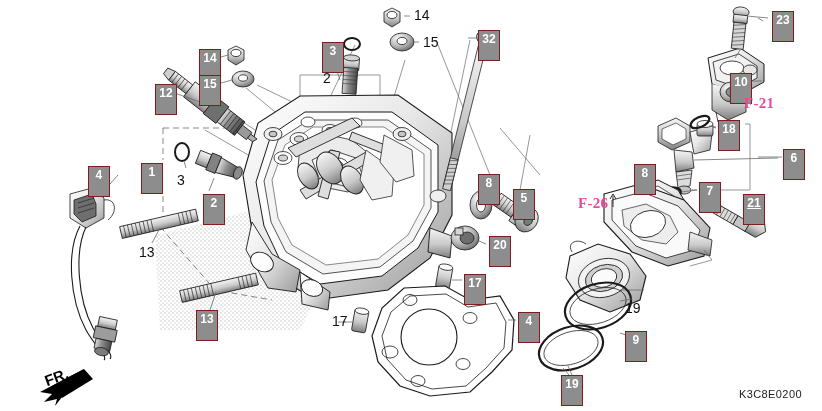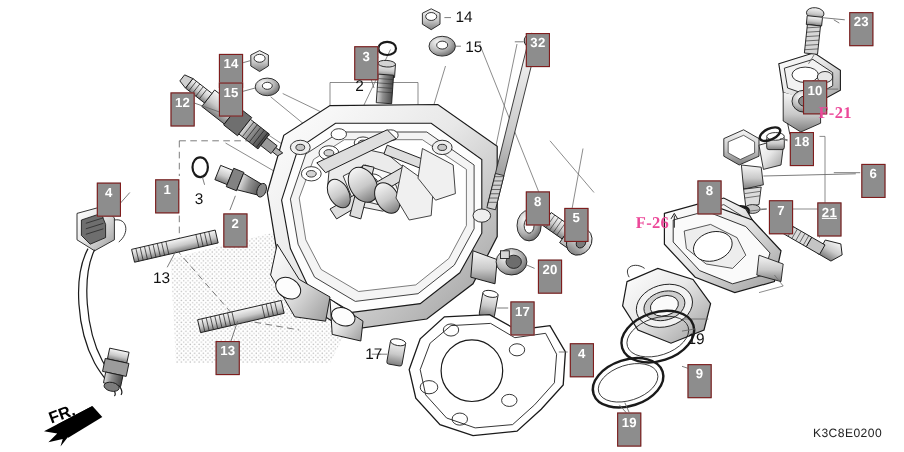--- a/index.html
+++ b/index.html
@@ -546,21 +546,21 @@
   <div class="num" style="left:423px;top:35px;">15</div>
   <div class="chip" style="left:478px;top:30px;">32</div>
   <div class="chip" style="left:772px;top:11px;">23</div>
   <div class="chip" style="left:730px;top:73px;">10</div>
   <div class="ref" style="left:744px;top:95px;">F-21</div>
   <div class="chip" style="left:718px;top:120px;">18</div>
   <div class="chip" style="left:783px;top:149px;">6</div>
   <div class="chip" style="left:634px;top:164px;">8</div>
   <div class="chip" style="left:699px;top:182px;">7</div>
   <div class="ref" style="left:578px;top:195px;">F-26</div>
-  <div class="chip" style="left:743px;top:184px;text-decoration:underline;">21</div>
+  <div class="chip" style="left:743px;top:194px;text-decoration:underline;">21</div>
   <div class="chip" style="left:141px;top:163px;">1</div>
   <div class="num" style="left:177px;top:173px;">3</div>
   <div class="chip" style="left:203px;top:194px;">2</div>
   <div class="num" style="left:323px;top:71px;">2</div>
   <div class="chip" style="left:88px;top:166px;">4</div>
   <div class="num" style="left:139px;top:245px;">13</div>
   <div class="chip" style="left:196px;top:310px;">13</div>
   <div class="chip" style="left:478px;top:174px;">8</div>
   <div class="chip" style="left:513px;top:189px;">5</div>
   <div class="chip" style="left:489px;top:236px;">20</div>

